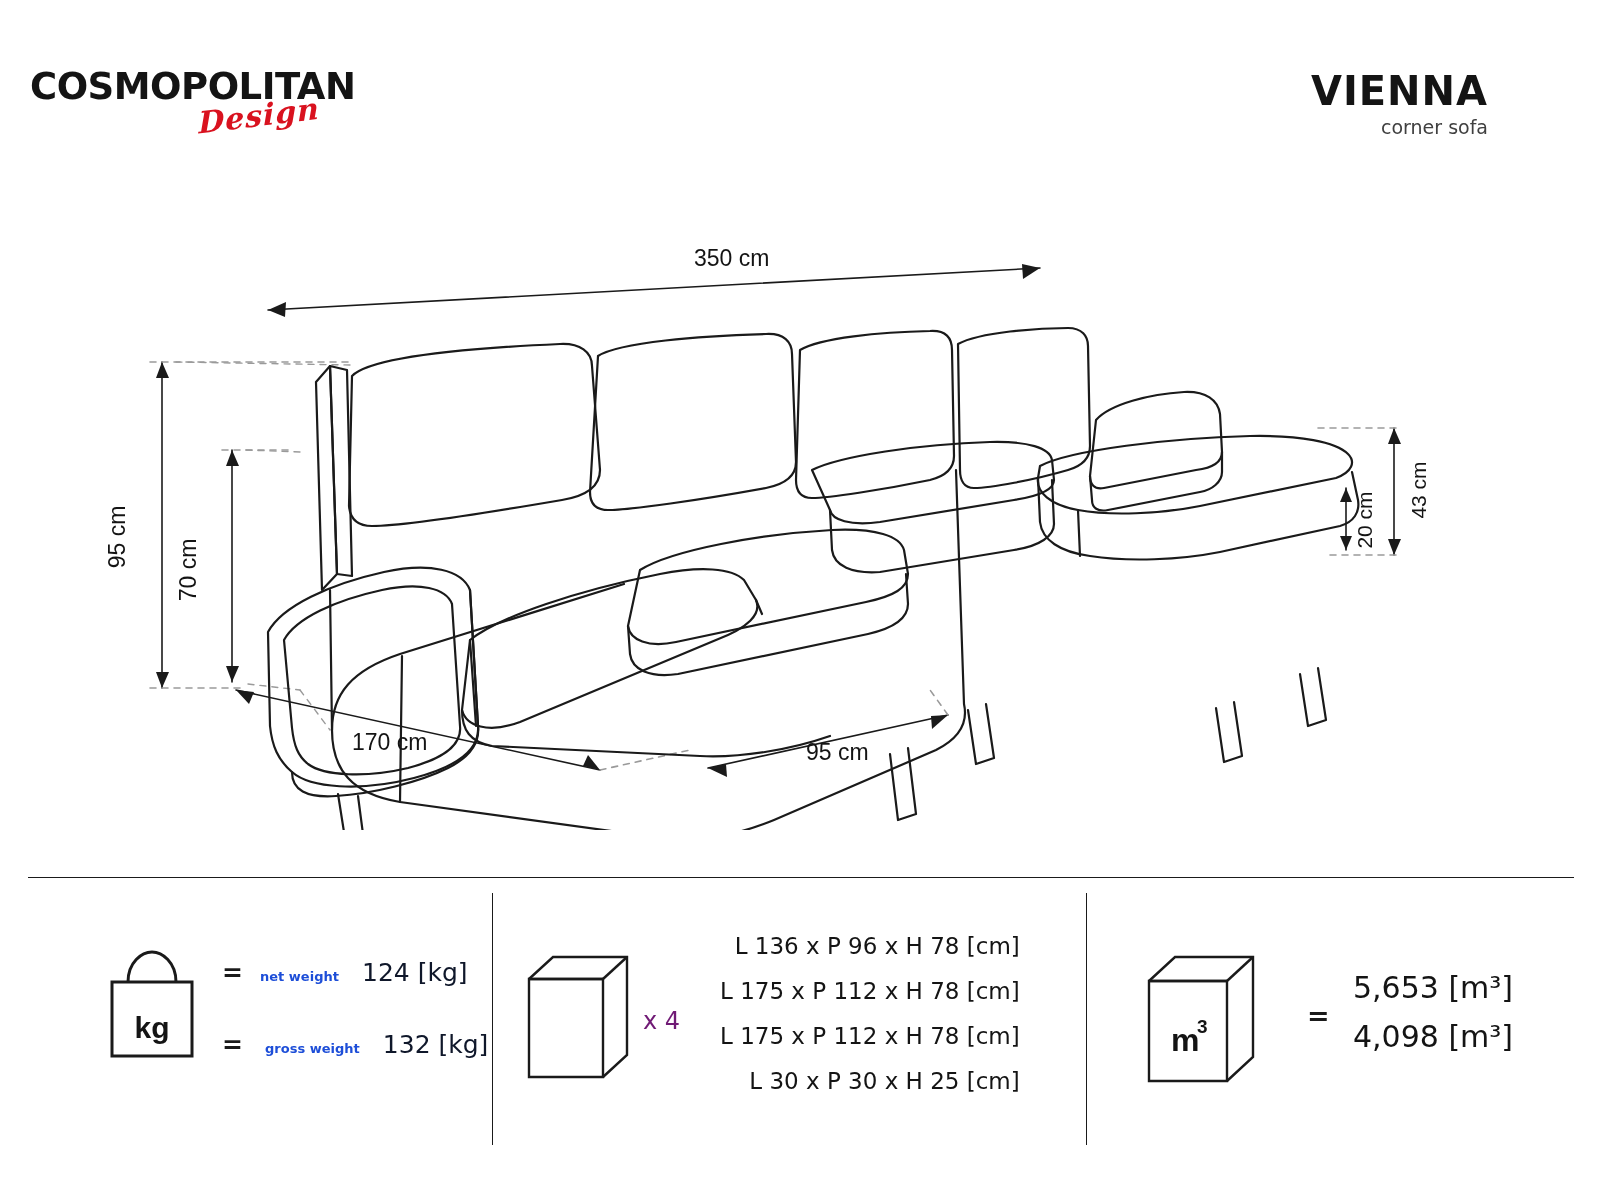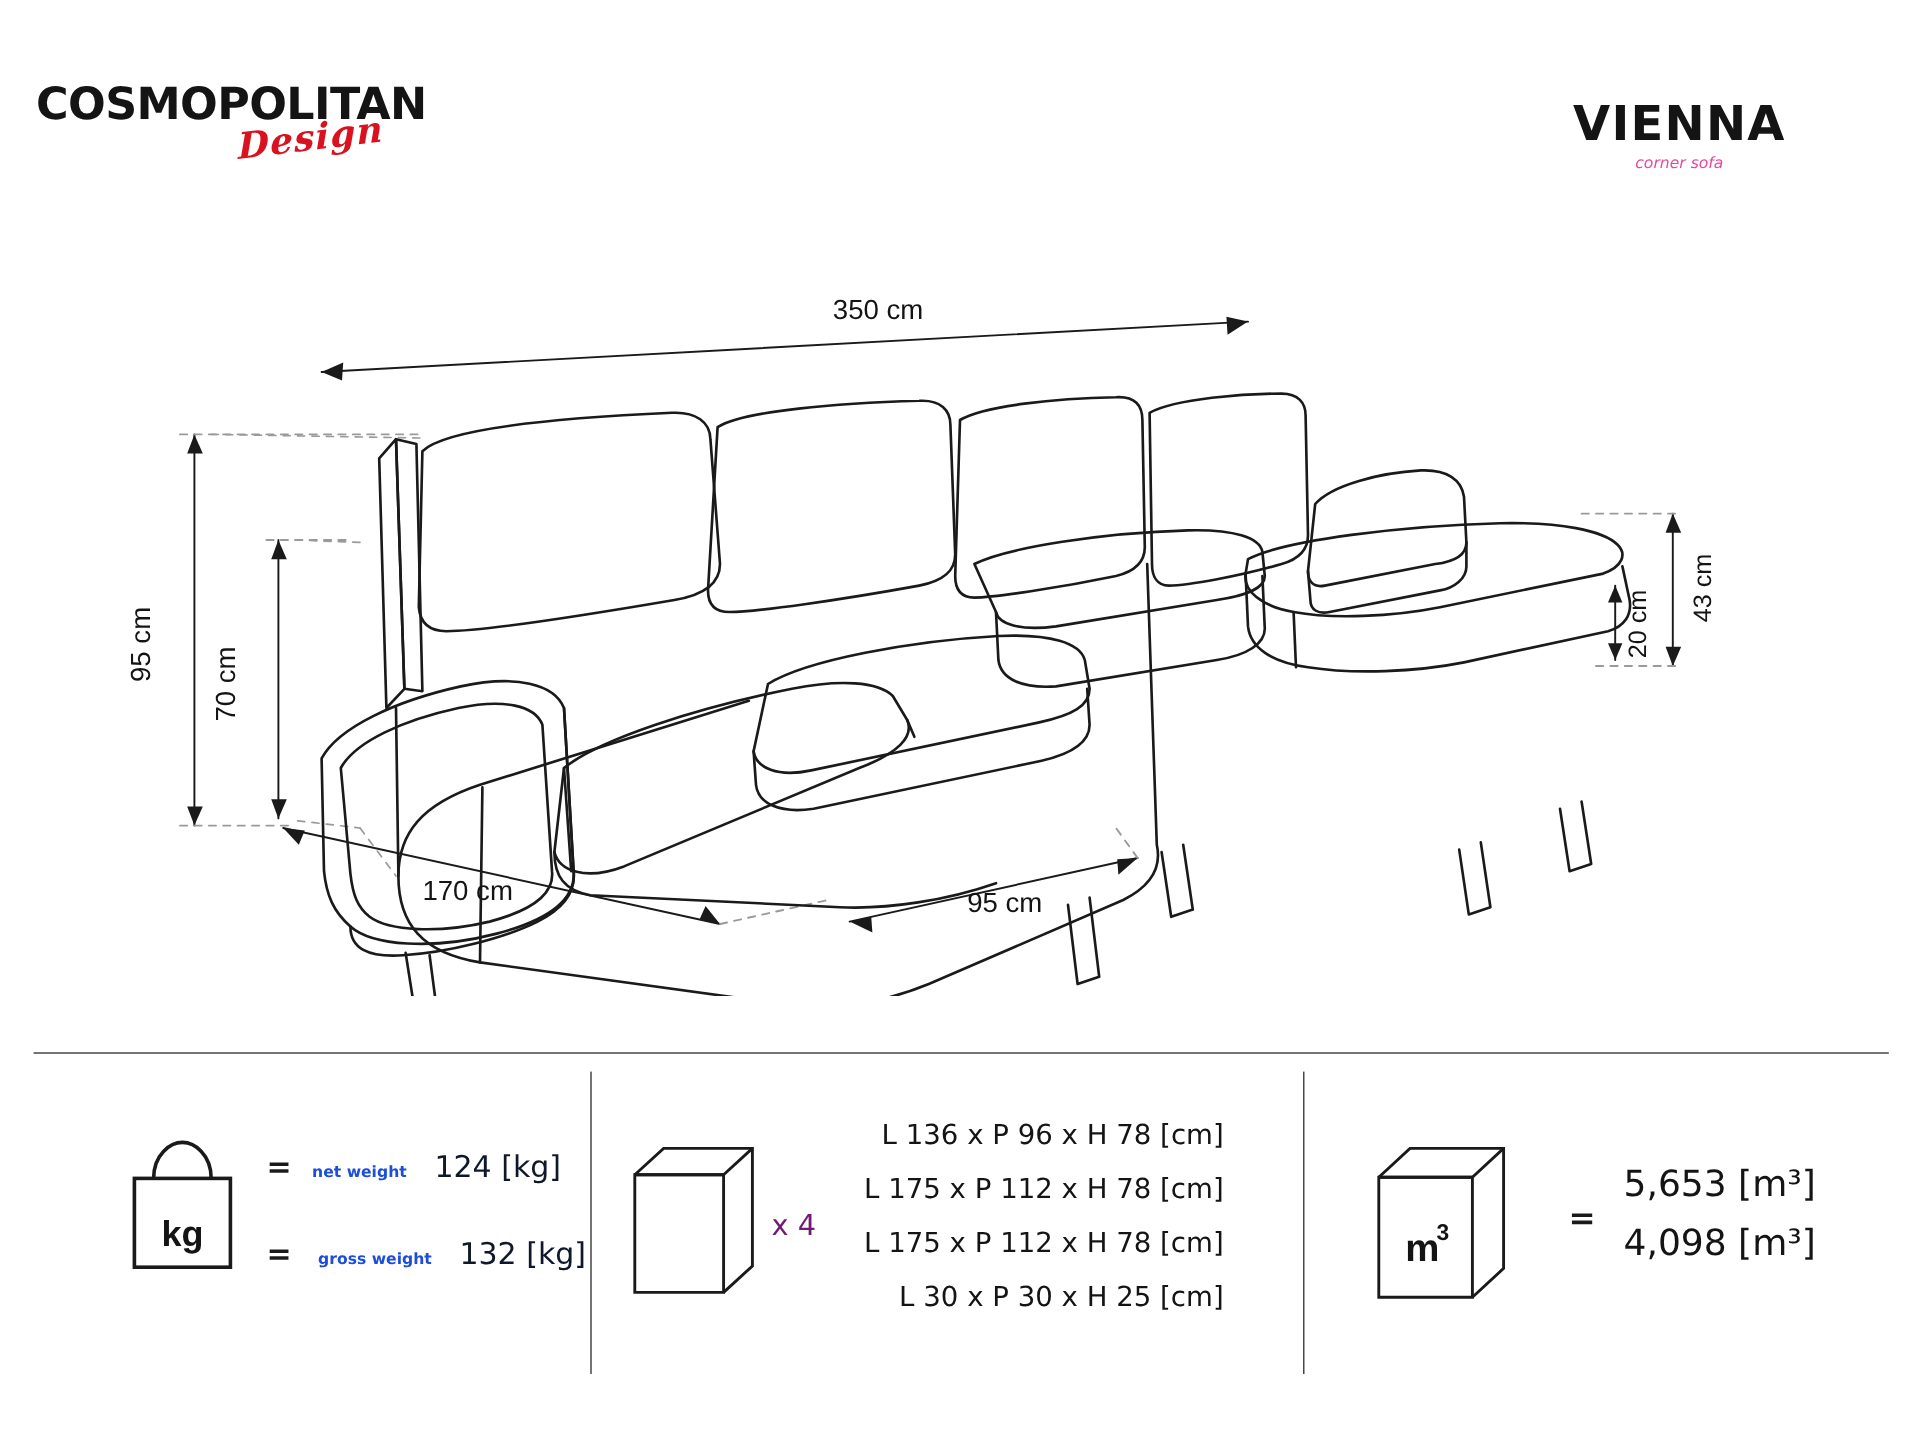--- a/index.html
+++ b/index.html
@@ -48,37 +48,36 @@
     font-weight: bold;
     font-size: 30px;
     color: #d9121f;
     transform: rotate(-7deg) skewX(-6deg);
     letter-spacing: 1px;
   }
 
   .product-title {
     position: absolute;
     right: 70px;
-    top: 83px;
-    text-align: center;
+    top: 70px;
+    text-align: right;
   }
   .product-name {
     font-family: "DejaVu Sans", sans-serif;
     font-weight: bold;
     font-size: 40px;
     letter-spacing: 1px;
     color: #141414;
     line-height: 1.05;
   }
   .product-sub {
     font-family: "DejaVu Sans", sans-serif;
-    font-size: 13px;
-    color: #ec4899;
+    font-size: 19px;
+    color: #404040;
     margin-top: 4px;
-    font-style: italic;
   }
 
   
   .drawing {
     position: absolute;
     left: 0;
     top: 170px;
     width: 1600px;
     height: 660px;
   }

